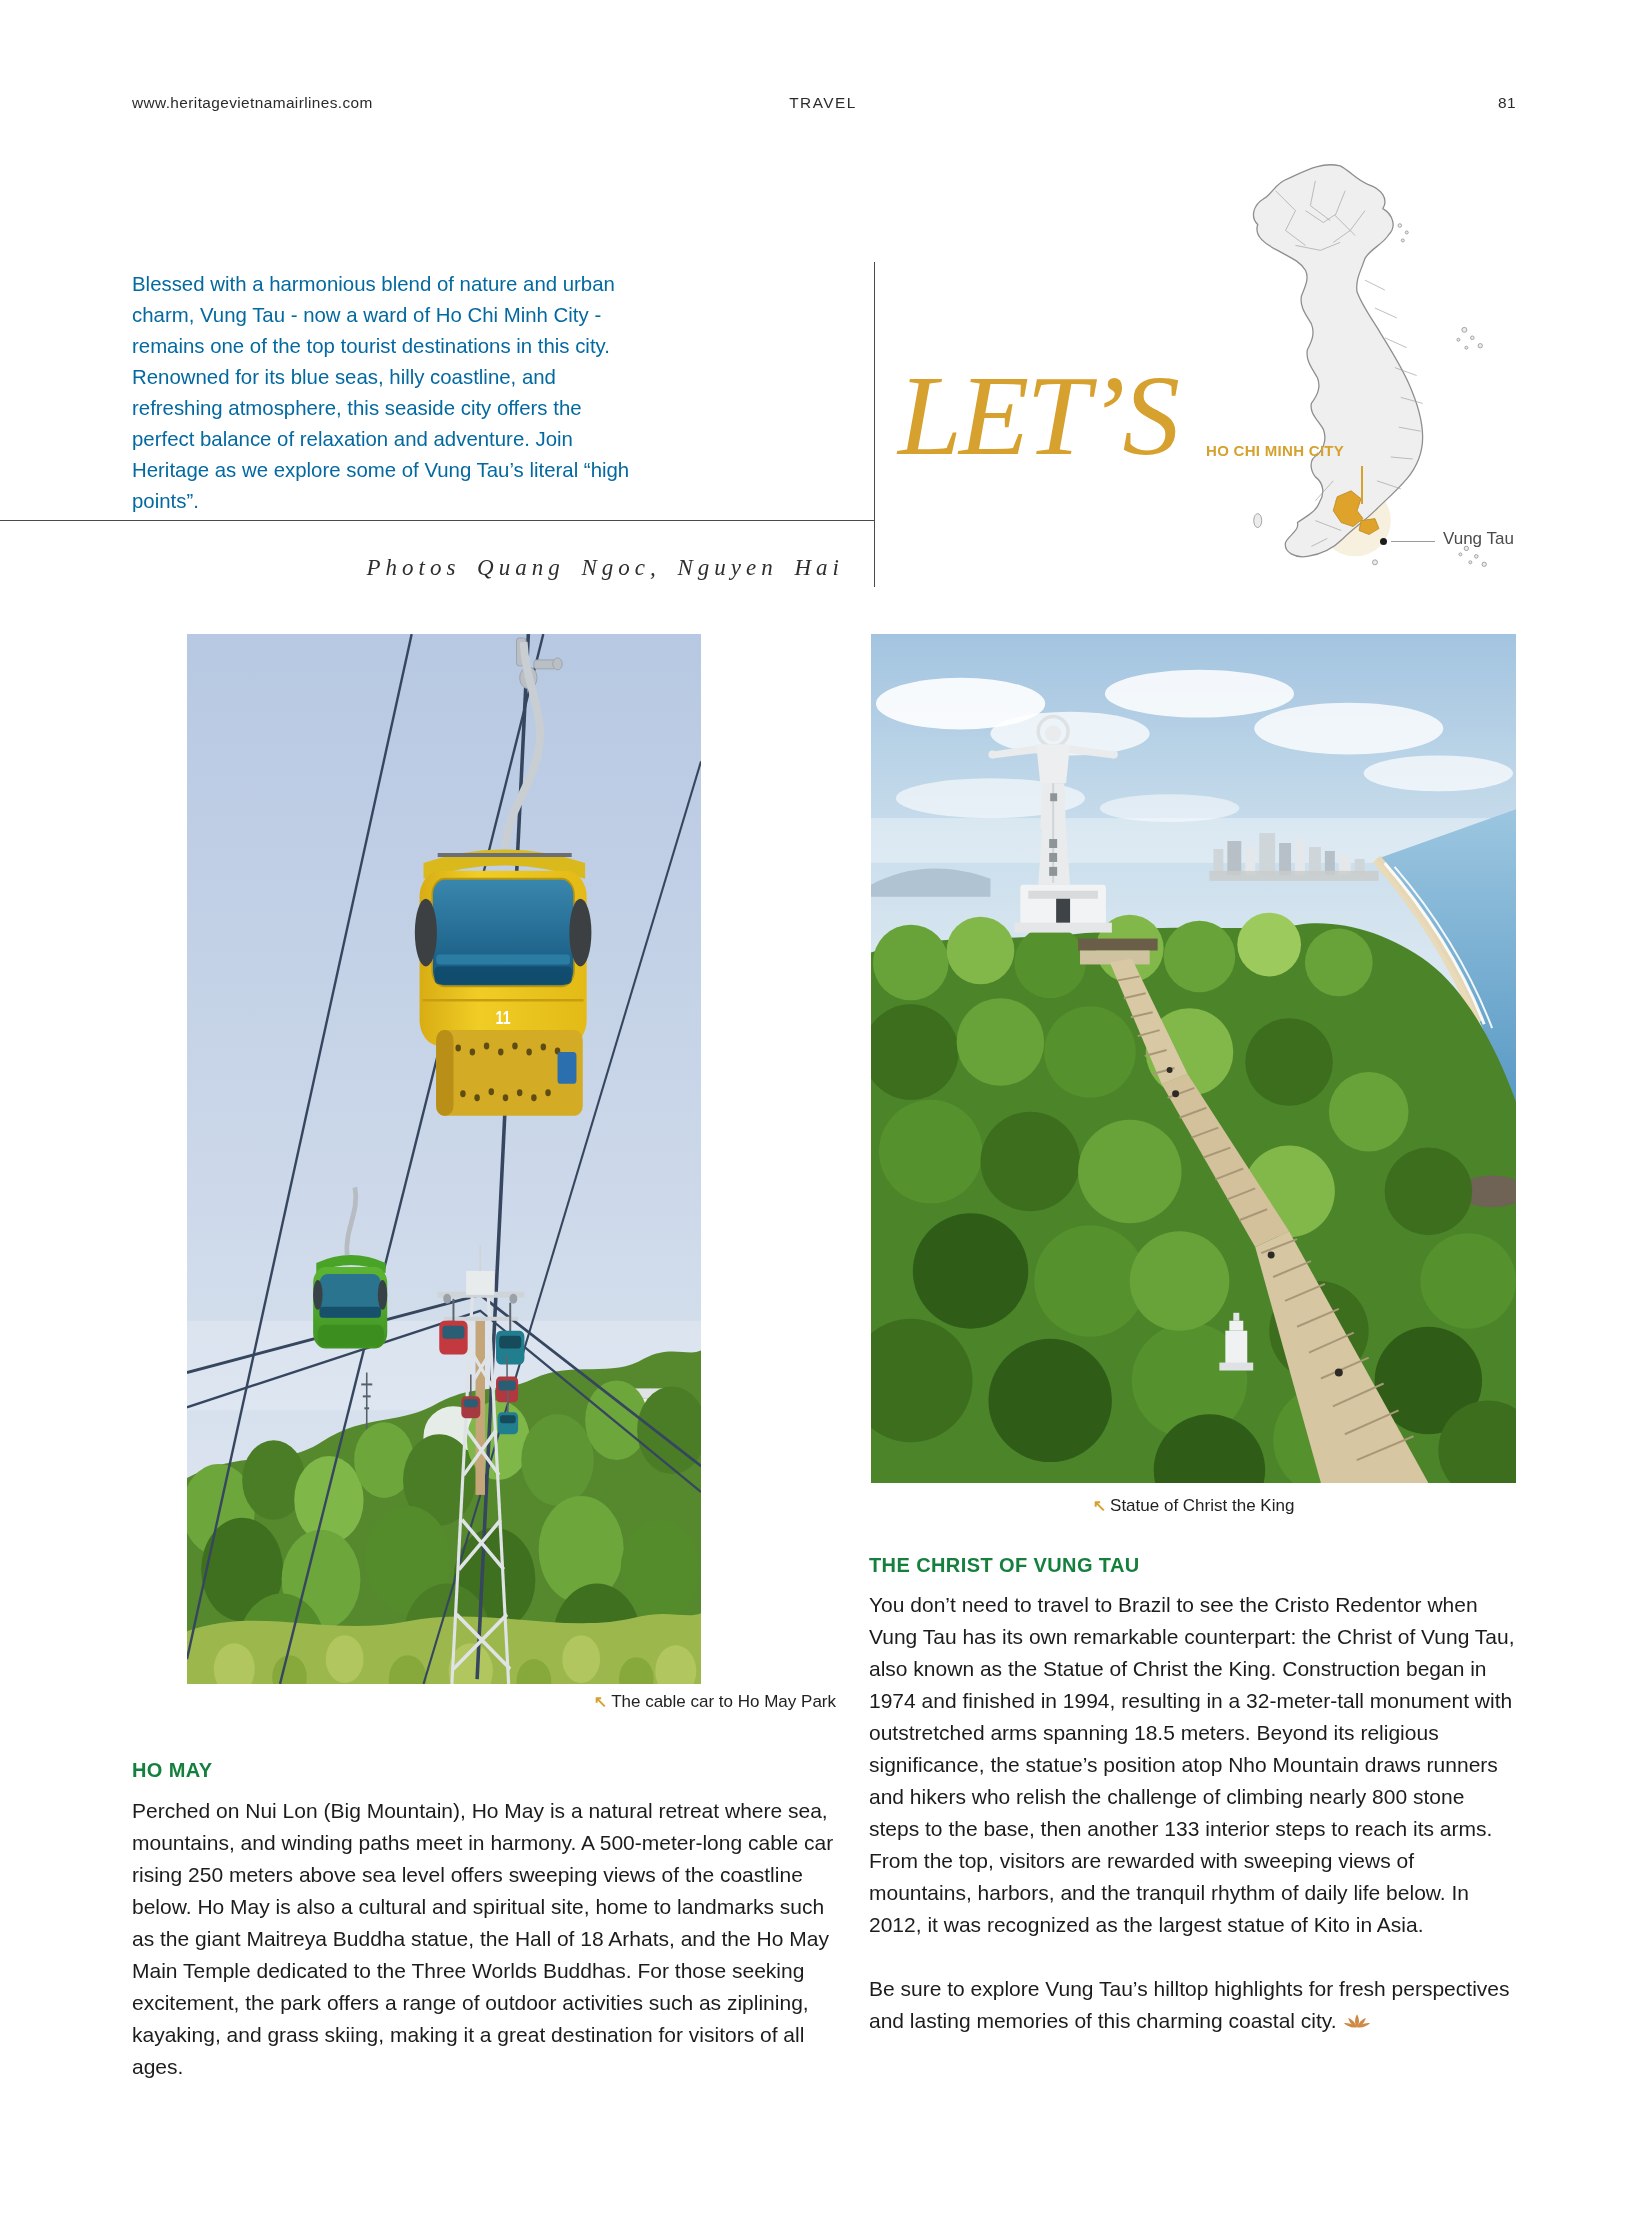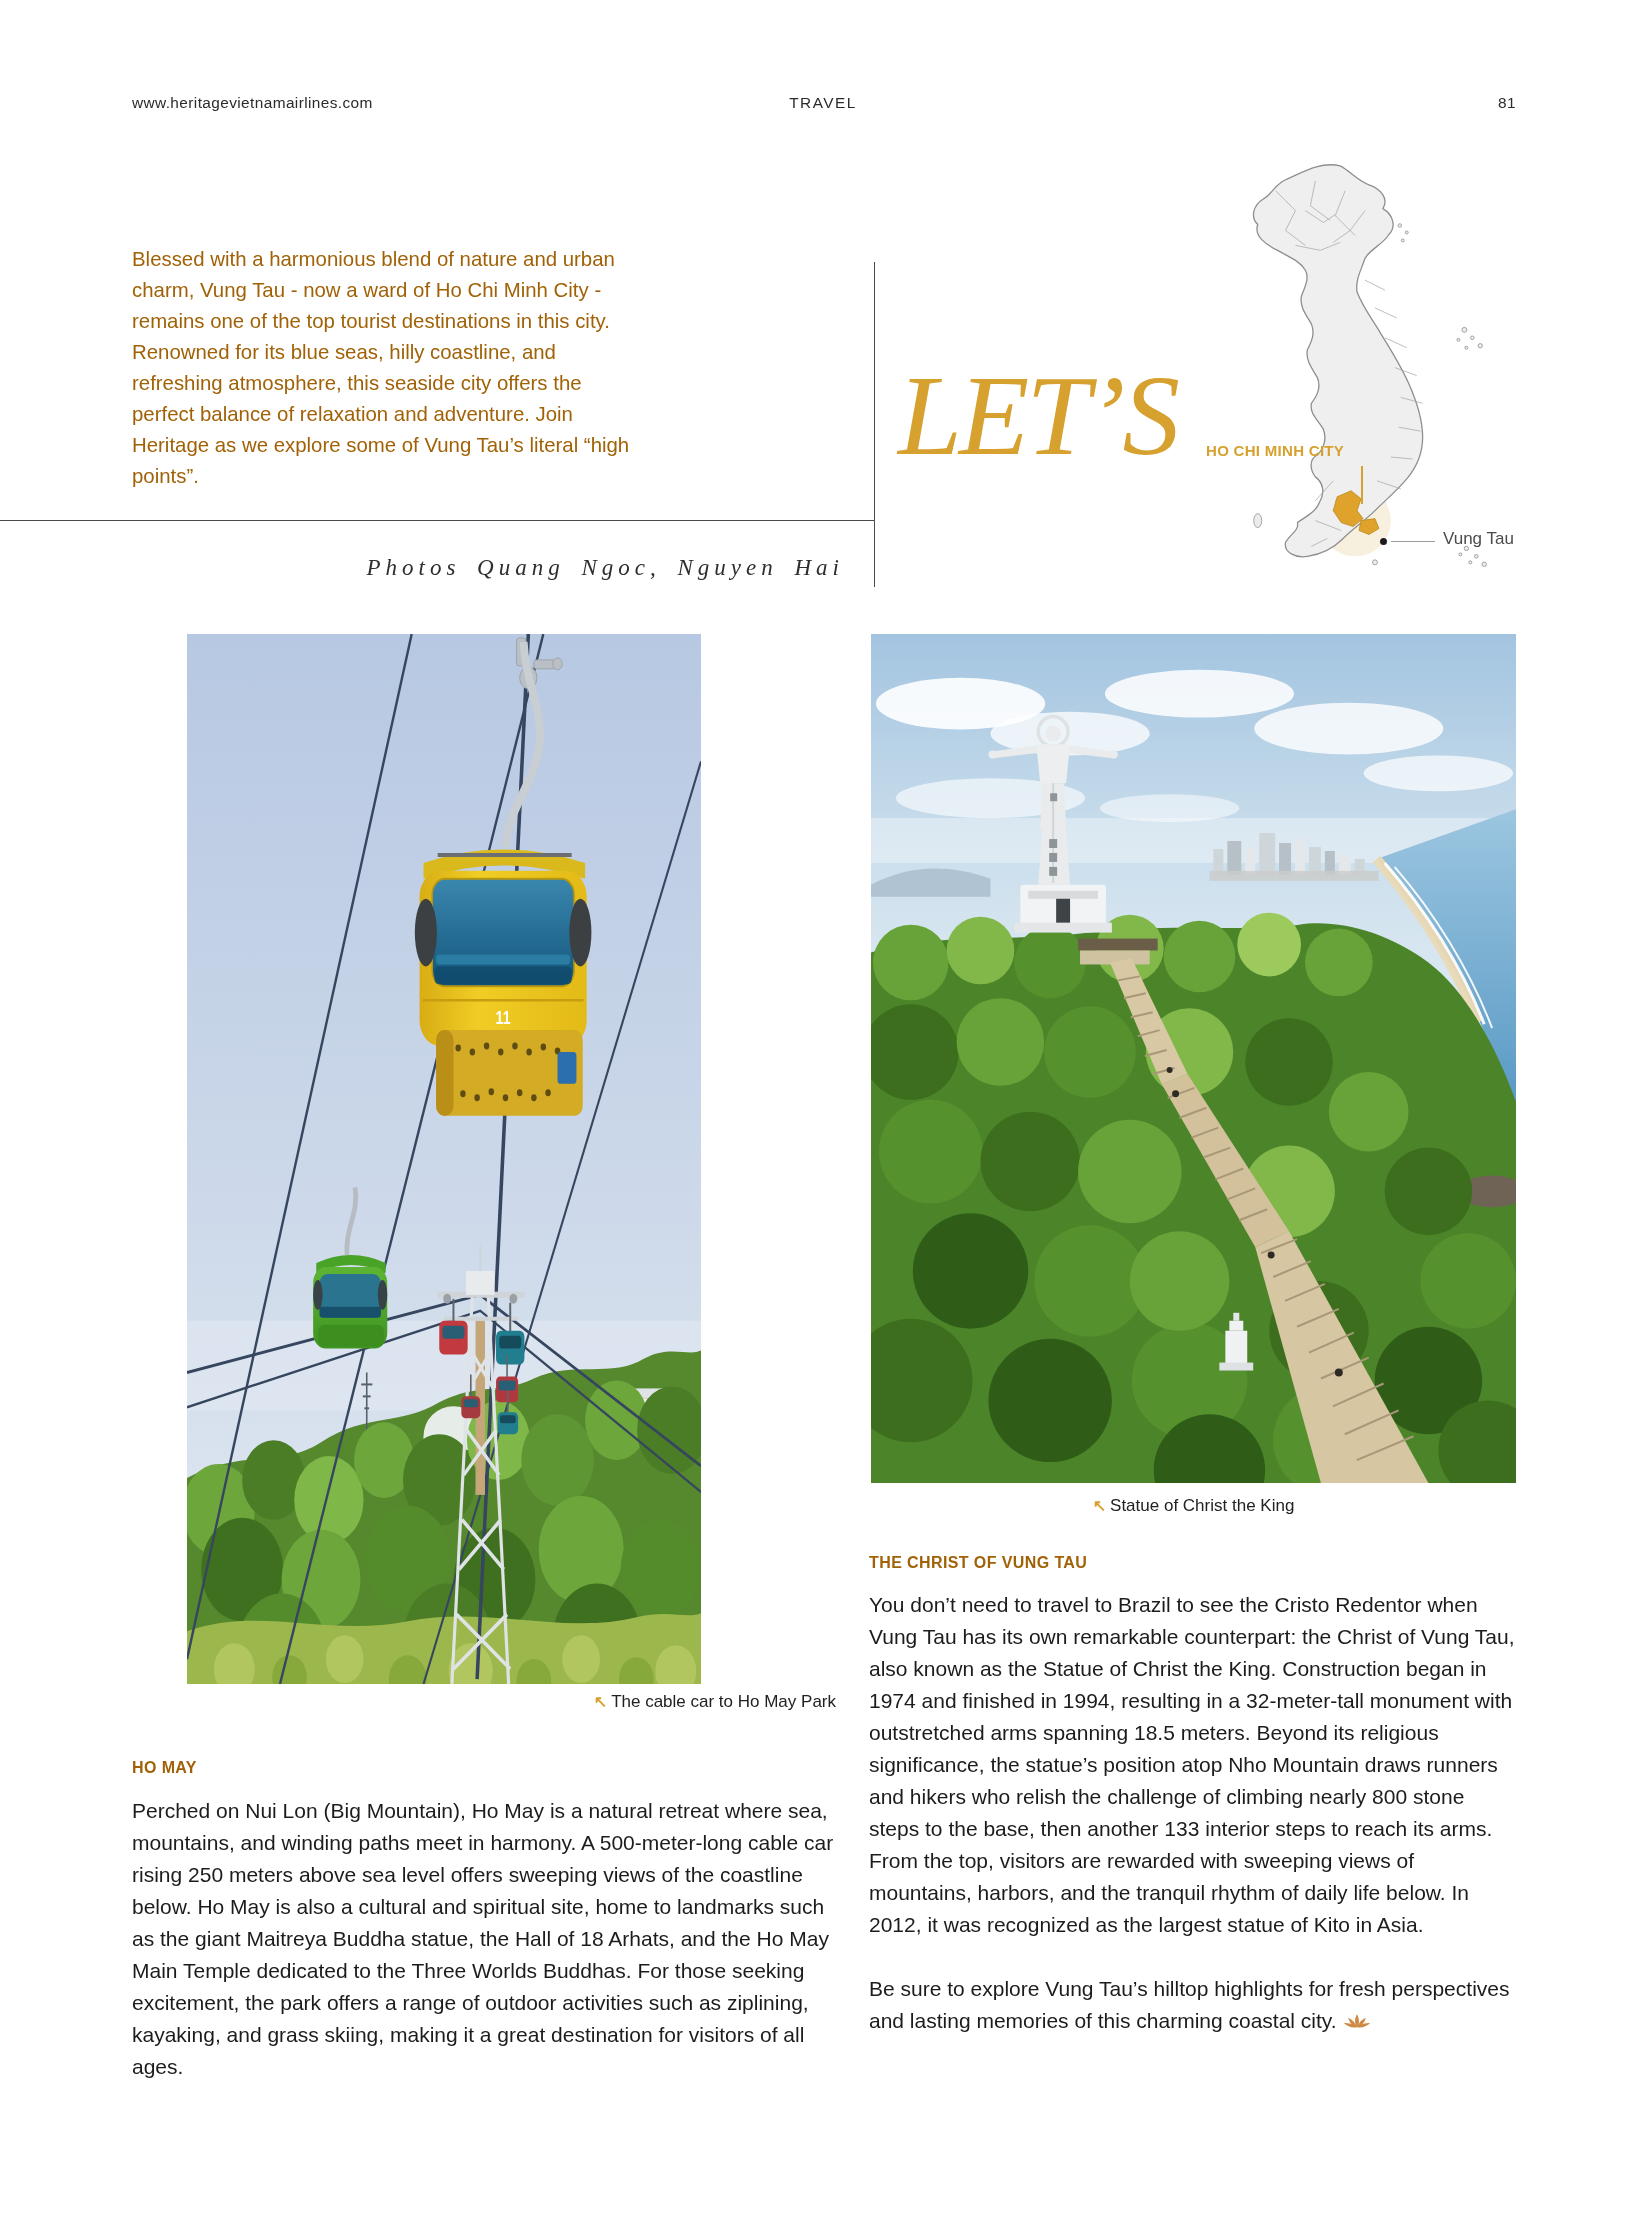--- a/index.html
+++ b/index.html
@@ -7,21 +7,21 @@
         font-family:"Liberation Sans",sans-serif;color:#1d1d1b;}
   
   .hdr{position:absolute;top:94px;font-size:15.4px;letter-spacing:0.4px;color:#2b2b2b;}
   .hdr-site{left:132px;}
   .hdr-section{left:0;width:100%;text-align:center;letter-spacing:1.5px;}
   .hdr-page{right:130px;}
   
   .rule-h{position:absolute;left:0;top:520px;width:875px;height:1px;background:#4a4a4a;}
   .rule-v{position:absolute;left:874px;top:262px;width:1px;height:325px;background:#4a4a4a;}
   
-  .intro{position:absolute;left:132px;top:244px;width:517px;font-size:20.4px;line-height:31px;color:#a16207;}
+  .intro{position:absolute;left:132px;top:269px;width:517px;font-size:20.4px;line-height:31px;color:#0369a1;}
   
   .credit{position:absolute;left:132px;top:547px;width:712px;text-align:right;
           font-family:"Liberation Serif",serif;font-style:italic;font-size:23px;
           letter-spacing:5px;word-spacing:6px;color:#2e2e2e;margin-top:8px;}
   
   .headline{position:absolute;left:898px;top:358px;width:299px;
             font-family:"Liberation Serif",serif;font-style:italic;line-height:1;}
   .hl1{font-size:115px;letter-spacing:-3px;color:#d6a12e;}
   .hl2{font-size:147px;letter-spacing:-5px;color:#111;margin-top:-8px;}
   
@@ -36,21 +36,21 @@
   .photo{position:absolute;overflow:hidden;}
   .photo-left{left:187px;top:634px;width:514px;height:1050px;}
   .photo-right{left:871px;top:634px;width:645px;height:849px;}
   .photo svg{display:block;width:100%;height:100%;}
   
   .caption{position:absolute;font-size:17px;color:#222;}
   .caption .cap-arrow{color:#d6a12e;font-weight:bold;margin-right:4px;font-size:16px;}
   .cap-left{left:187px;top:1692px;width:649px;text-align:right;}
   .cap-right{left:871px;top:1496px;width:645px;text-align:center;}
   
-  .art-head{position:absolute;font-size:16px;font-weight:bold;letter-spacing:0.4px;color:#a16207;}
+  .art-head{position:absolute;font-size:20px;font-weight:bold;letter-spacing:0.4px;color:#15803d;}
   .art-body{position:absolute;font-size:21px;line-height:32px;color:#1c1c1c;}
   .head-left{left:132px;top:1759px;}
   .body-left{left:132px;top:1795px;width:720px;}
   .head-right{left:869px;top:1554px;}
   .body-right{left:869px;top:1589px;width:649px;}
   .closing{margin-top:32px;}
   .lotus{display:inline-block;vertical-align:-3px;margin-left:6px;}
 </style>
 </head>
 <body>

